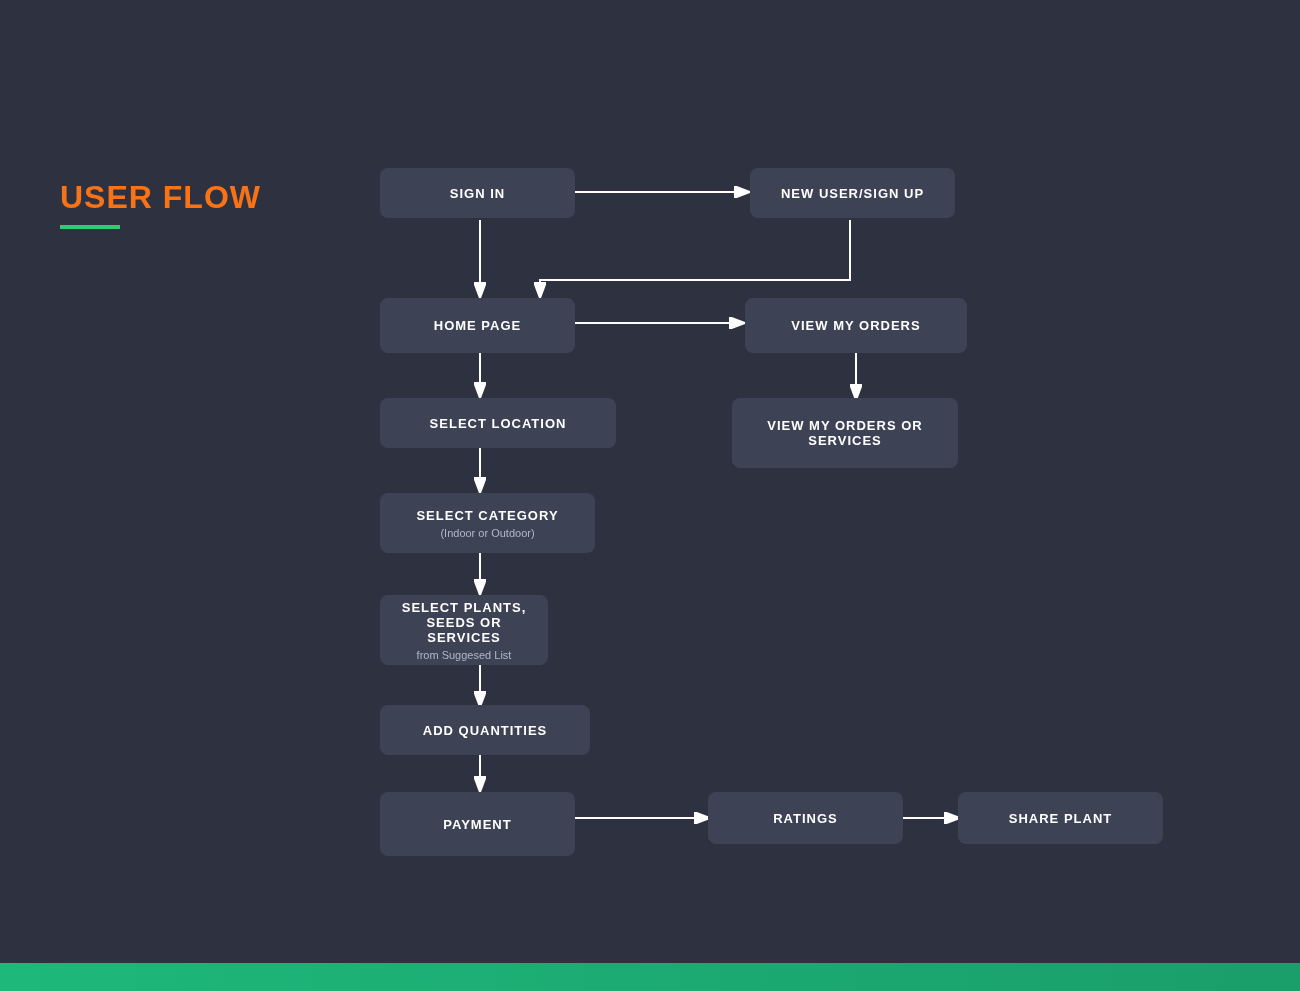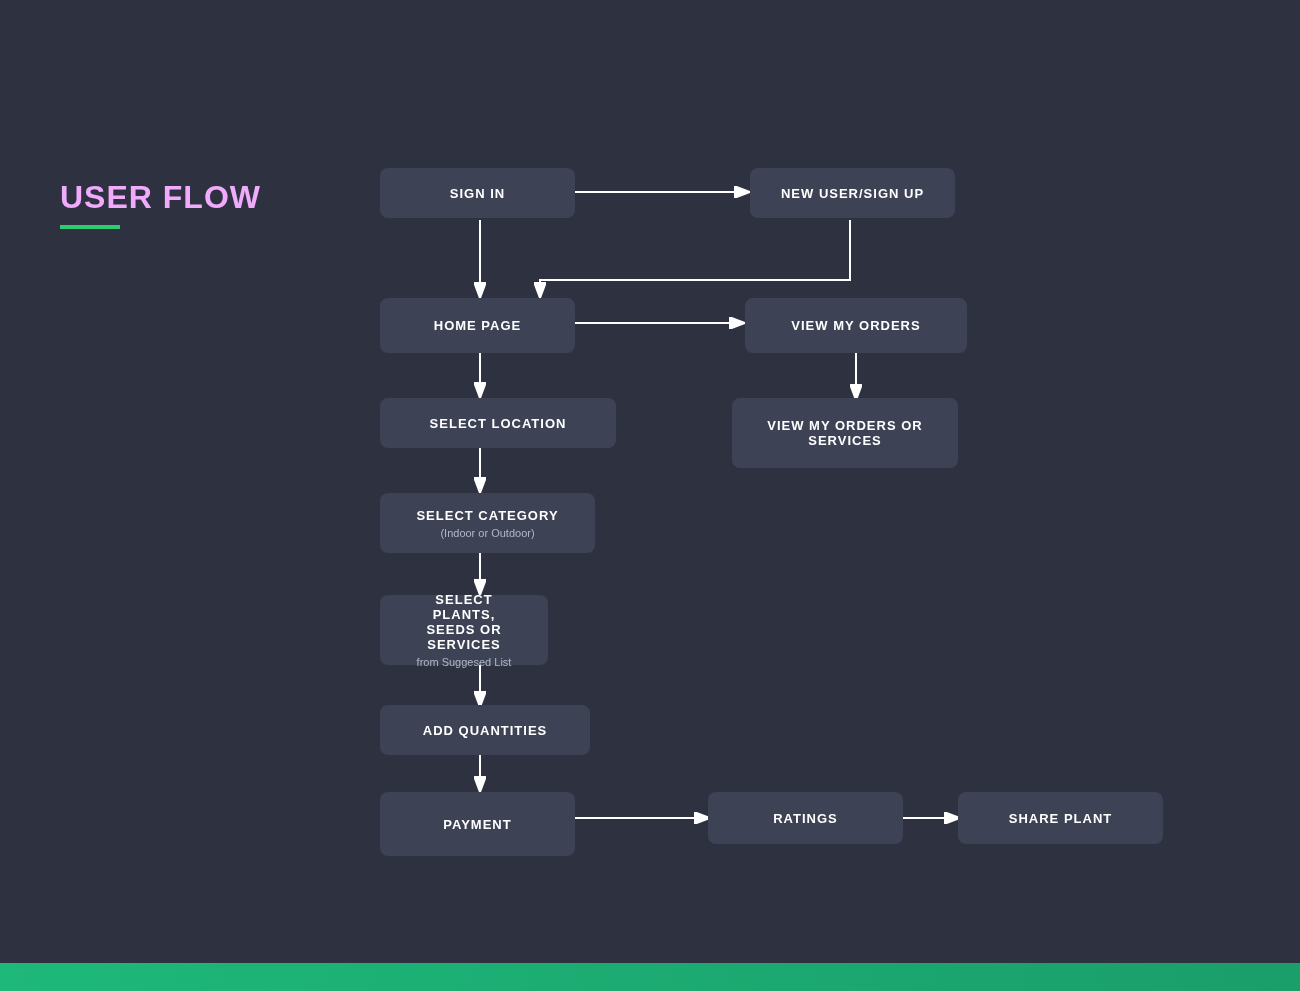--- a/index.html
+++ b/index.html
@@ -22,21 +22,21 @@
       background: linear-gradient(to right, #1eb87a, #1a9e6a);
     }
 
     .title-section {
       position: absolute;
       left: 60px;
       top: 180px;
     }
 
     .title-text {
-      color: #f0abfc;
+      color: #f97316;
       font-size: 32px;
       font-weight: 900;
       line-height: 1.1;
       letter-spacing: 1px;
       text-transform: uppercase;
     }
 
     .title-underline {
       width: 60px;
       height: 4px;
@@ -57,21 +57,21 @@
     .node {
       position: absolute;
       background-color: #3d4255;
       border-radius: 8px;
       display: flex;
       flex-direction: column;
       align-items: center;
       justify-content: center;
       text-align: center;
       color: #ffffff;
-      padding: 12px 24px;
+      padding: 12px 16px;
     }
 
     .node .node-title {
       font-size: 13px;
       font-weight: 700;
       letter-spacing: 1px;
       text-transform: uppercase;
     }
 
     .node .node-subtitle {

